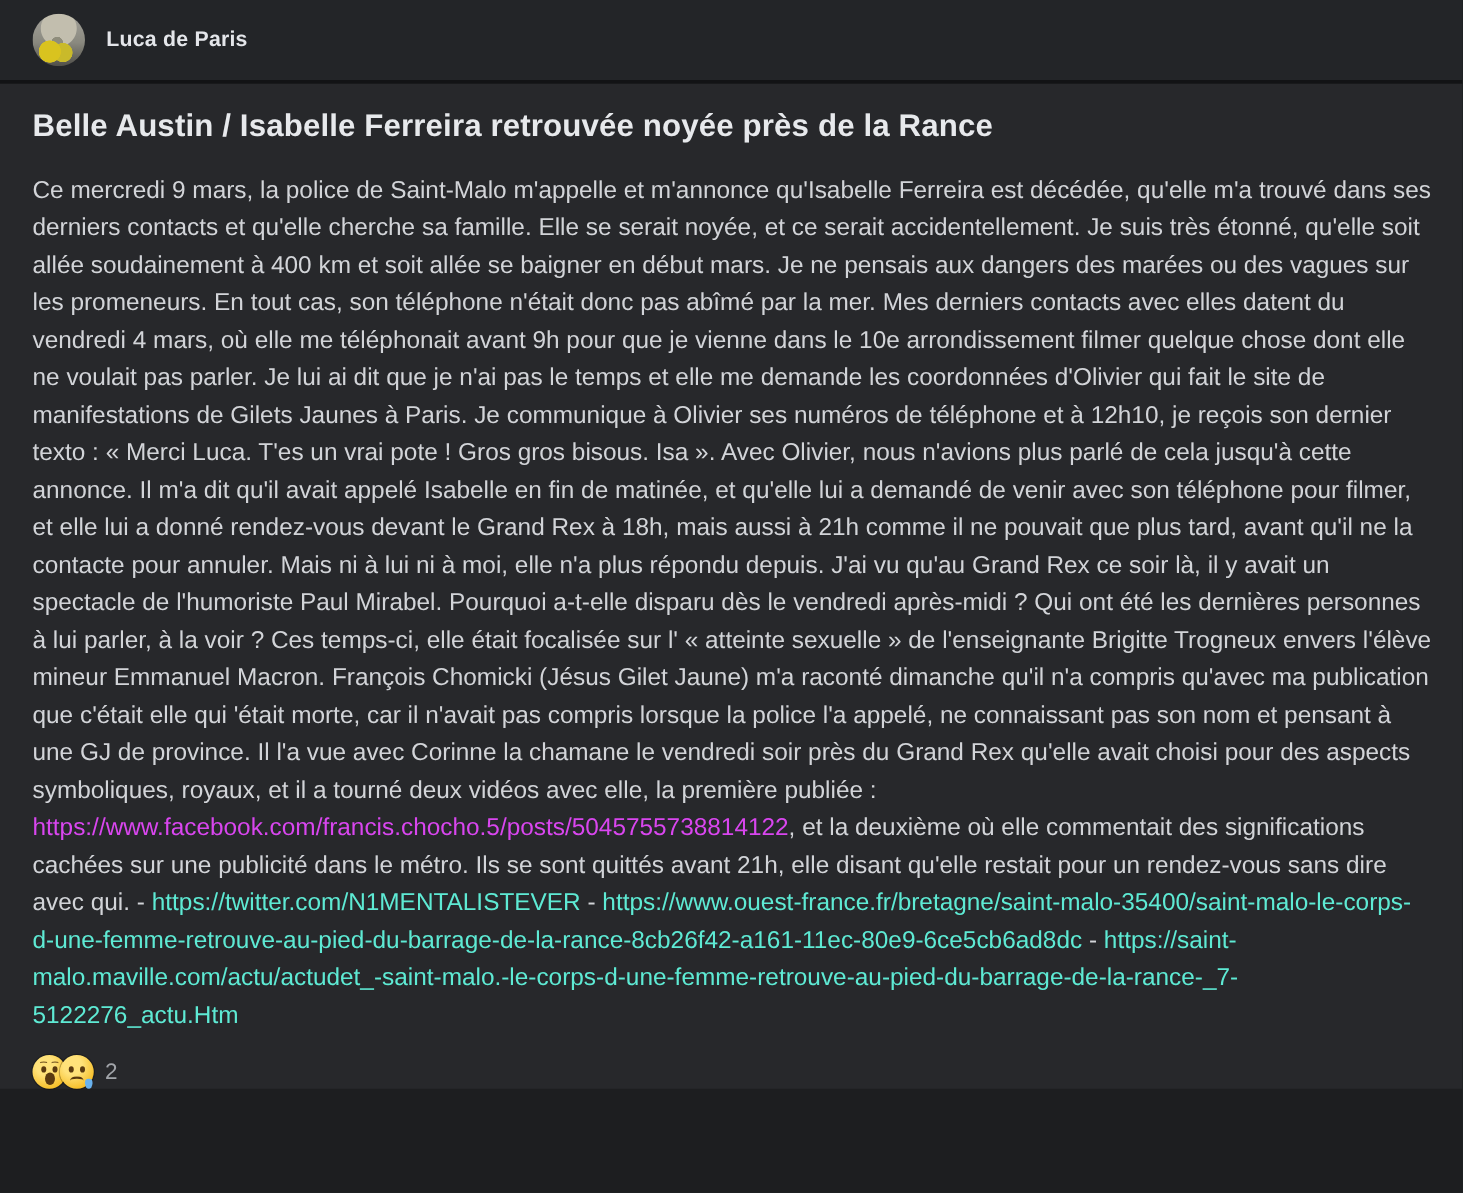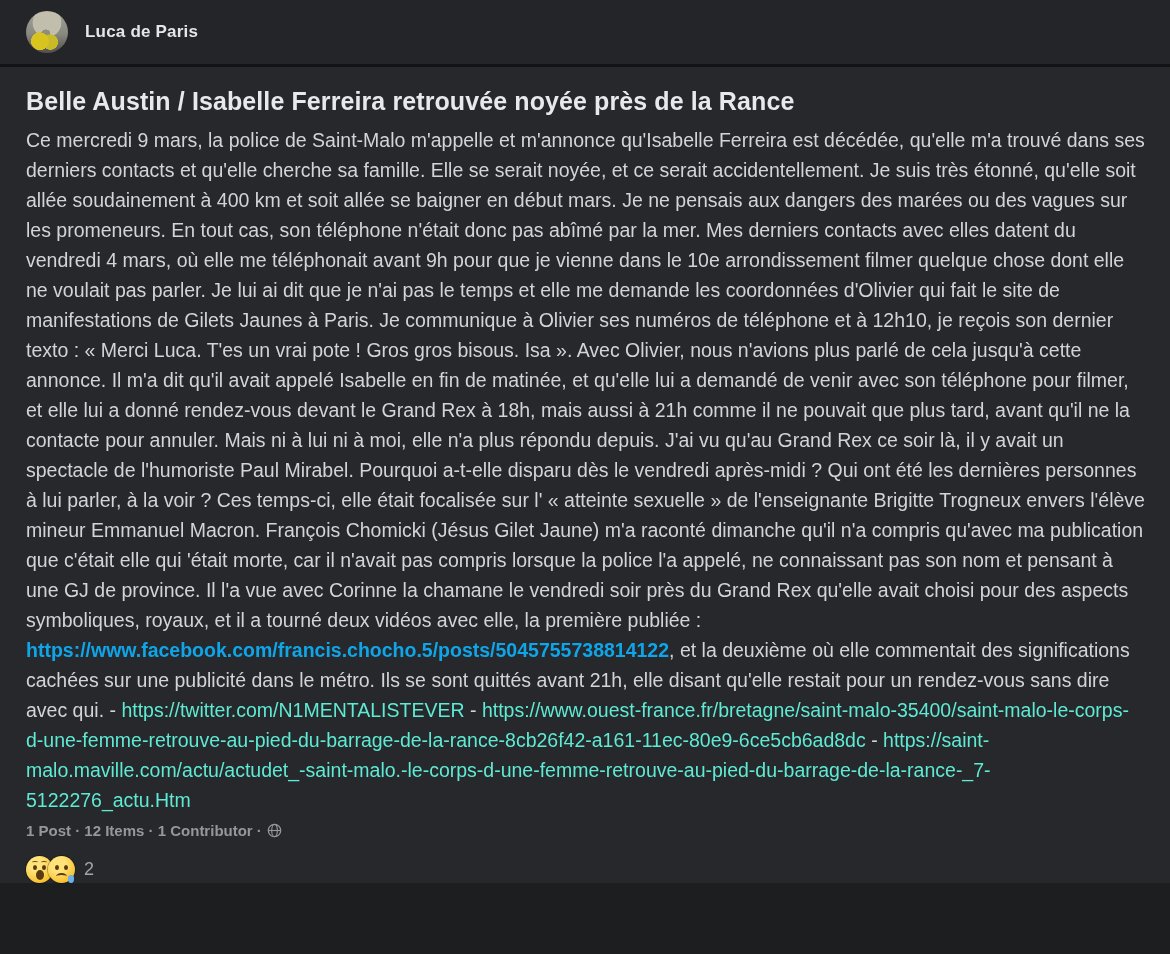--- a/index.html
+++ b/index.html
@@ -18,23 +18,23 @@
               radial-gradient(circle at 47% 55%, #8f8d7c 0 14%, rgba(0,0,0,0) 15%),
               radial-gradient(circle at 50% 28%, #c2beae 0 38%, rgba(0,0,0,0) 40%),
               linear-gradient(180deg,#a3a29b 0%,#8a897f 55%,#504f49 100%); }
   .author { color:#e4e6ea; font-size:17px; font-weight:700; letter-spacing:.2px; cursor:pointer; }
 
   .divider { height:3px; background:#121315; flex:0 0 auto; }
 
   
   .content { flex:1 1 auto; background:#27282b; padding:20px 24px 0 26px; }
   .title { color:#e7e9ec; font-size:25px; font-weight:700; letter-spacing:.1px;
-           margin-bottom:9px; }
+           margin-bottom:21px; }
   .body-text { color:#d2d4d8; font-size:19.5px; line-height:30px; overflow-wrap:anywhere; }
-  .body-text b { color:#0ea5e9; font-weight:700; }
+  .body-text b { color:#d946ef; font-weight:400; }
   .link { color:#5eead4; text-decoration:none; cursor:pointer; }
 
   
   .stats { margin-top:7px; display:flex; align-items:center; gap:5px;
            color:#95979c; font-size:15px; font-weight:700; }
   .globe { width:15px; height:15px; display:inline-block; }
 
   
   .reactions { margin-top:17px; display:flex; align-items:center; }
   .emoji { width:27px; height:27px; border-radius:50%; position:relative; flex:0 0 auto;
@@ -65,28 +65,20 @@
     <span class="author">Luca de Paris</span>
   </div>
 
   <div class="divider"></div>
 
   <div class="content">
     <div class="title">Belle Austin / Isabelle Ferreira retrouvée noyée près de la Rance</div>
 
     <div class="body-text"><span>Ce mercredi 9 mars, la police de Saint-Malo m'appelle et m'annonce qu'Isabelle Ferreira est décédée, qu'elle m'a trouvé dans ses derniers contacts et qu'elle cherche sa famille. Elle se serait noyée, et ce serait accidentellement. Je suis très étonné, qu'elle soit allée soudainement à 400 km et soit allée se baigner en début mars. Je ne pensais aux dangers des marées ou des vagues sur les promeneurs. En tout cas, son téléphone n'était donc pas abîmé par la mer. Mes derniers contacts avec elles datent du vendredi 4 mars, où elle me téléphonait avant 9h pour que je vienne dans le 10e arrondissement filmer quelque chose dont elle ne voulait pas parler. Je lui ai dit que je n'ai pas le temps et elle me demande les coordonnées d'Olivier qui fait le site de manifestations de Gilets Jaunes à Paris. Je communique à Olivier ses numéros de téléphone et à 12h10, je reçois son dernier texto : « Merci Luca. T'es un vrai pote ! Gros gros bisous. Isa ». Avec Olivier, nous n'avions plus parlé de cela jusqu'à cette annonce. Il m'a dit qu'il avait appelé Isabelle en fin de matinée, et qu'elle lui a demandé de venir avec son téléphone pour filmer, et elle lui a donné rendez-vous devant le Grand Rex à 18h, mais aussi à 21h comme il ne pouvait que plus tard, avant qu'il ne la contacte pour annuler. Mais ni à lui ni à moi, elle n'a plus répondu depuis. J'ai vu qu'au Grand Rex ce soir là, il y avait un spectacle de l'humoriste Paul Mirabel. Pourquoi a-t-elle disparu dès le vendredi après-midi ? Qui ont été les dernières personnes à lui parler, à la voir ? Ces temps-ci, elle était focalisée sur l' « atteinte sexuelle » de l'enseignante Brigitte Trogneux envers l'élève mineur Emmanuel Macron. François Chomicki (Jésus Gilet Jaune) m'a raconté dimanche qu'il n'a compris qu'avec ma publication que c'était elle qui 'était morte, car il n'avait pas compris lorsque la police l'a appelé, ne connaissant pas son nom et pensant à une GJ de province. Il l'a vue avec Corinne la chamane le vendredi soir près du Grand Rex qu'elle avait choisi pour des aspects symboliques, royaux, et il a tourné deux vidéos avec elle, la première publiée : </span><b>https://www.facebook.com/francis.chocho.5/posts/5045755738814122</b><span>, et la deuxième où elle commentait des significations cachées sur une publicité dans le métro. Ils se sont quittés avant 21h, elle disant qu'elle restait pour un rendez-vous sans dire avec qui. - </span><a class="link">https://twitter.com/N1MENTALISTEVER</a><span> - </span><a class="link">https://www.ouest-france.fr/bretagne/saint-malo-35400/saint-malo-le-corps-d-une-femme-retrouve-au-pied-du-barrage-de-la-rance-8cb26f42-a161-11ec-80e9-6ce5cb6ad8dc</a><span> - </span><a class="link">https://saint-malo.maville.com/actu/actudet_-saint-malo.-le-corps-d-une-femme-retrouve-au-pied-du-barrage-de-la-rance-_7-5122276_actu.Htm</a></div>
 
-    <div class="stats">
-      <span>1 Post · 12 Items · 1 Contributor ·</span>
-      <svg class="globe" viewBox="0 0 16 16">
-        <circle cx="8" cy="8" r="6.6" fill="none" stroke="#95979c" stroke-width="1.4"></circle>
-        <ellipse cx="8" cy="8" rx="3" ry="6.6" fill="none" stroke="#95979c" stroke-width="1.2"></ellipse>
-        <line x1="1.4" y1="8" x2="14.6" y2="8" stroke="#95979c" stroke-width="1.2"></line>
-      </svg>
-    </div>
 
     <div class="reactions">
       <div class="emoji emoji-wow">
         <span class="brow-l"></span>
           <span class="brow-r"></span>
         <span class="eye-l"></span>
           <span class="eye-r"></span>
         <span class="mouth"></span>
       </div>
       <div class="emoji emoji-sad">

